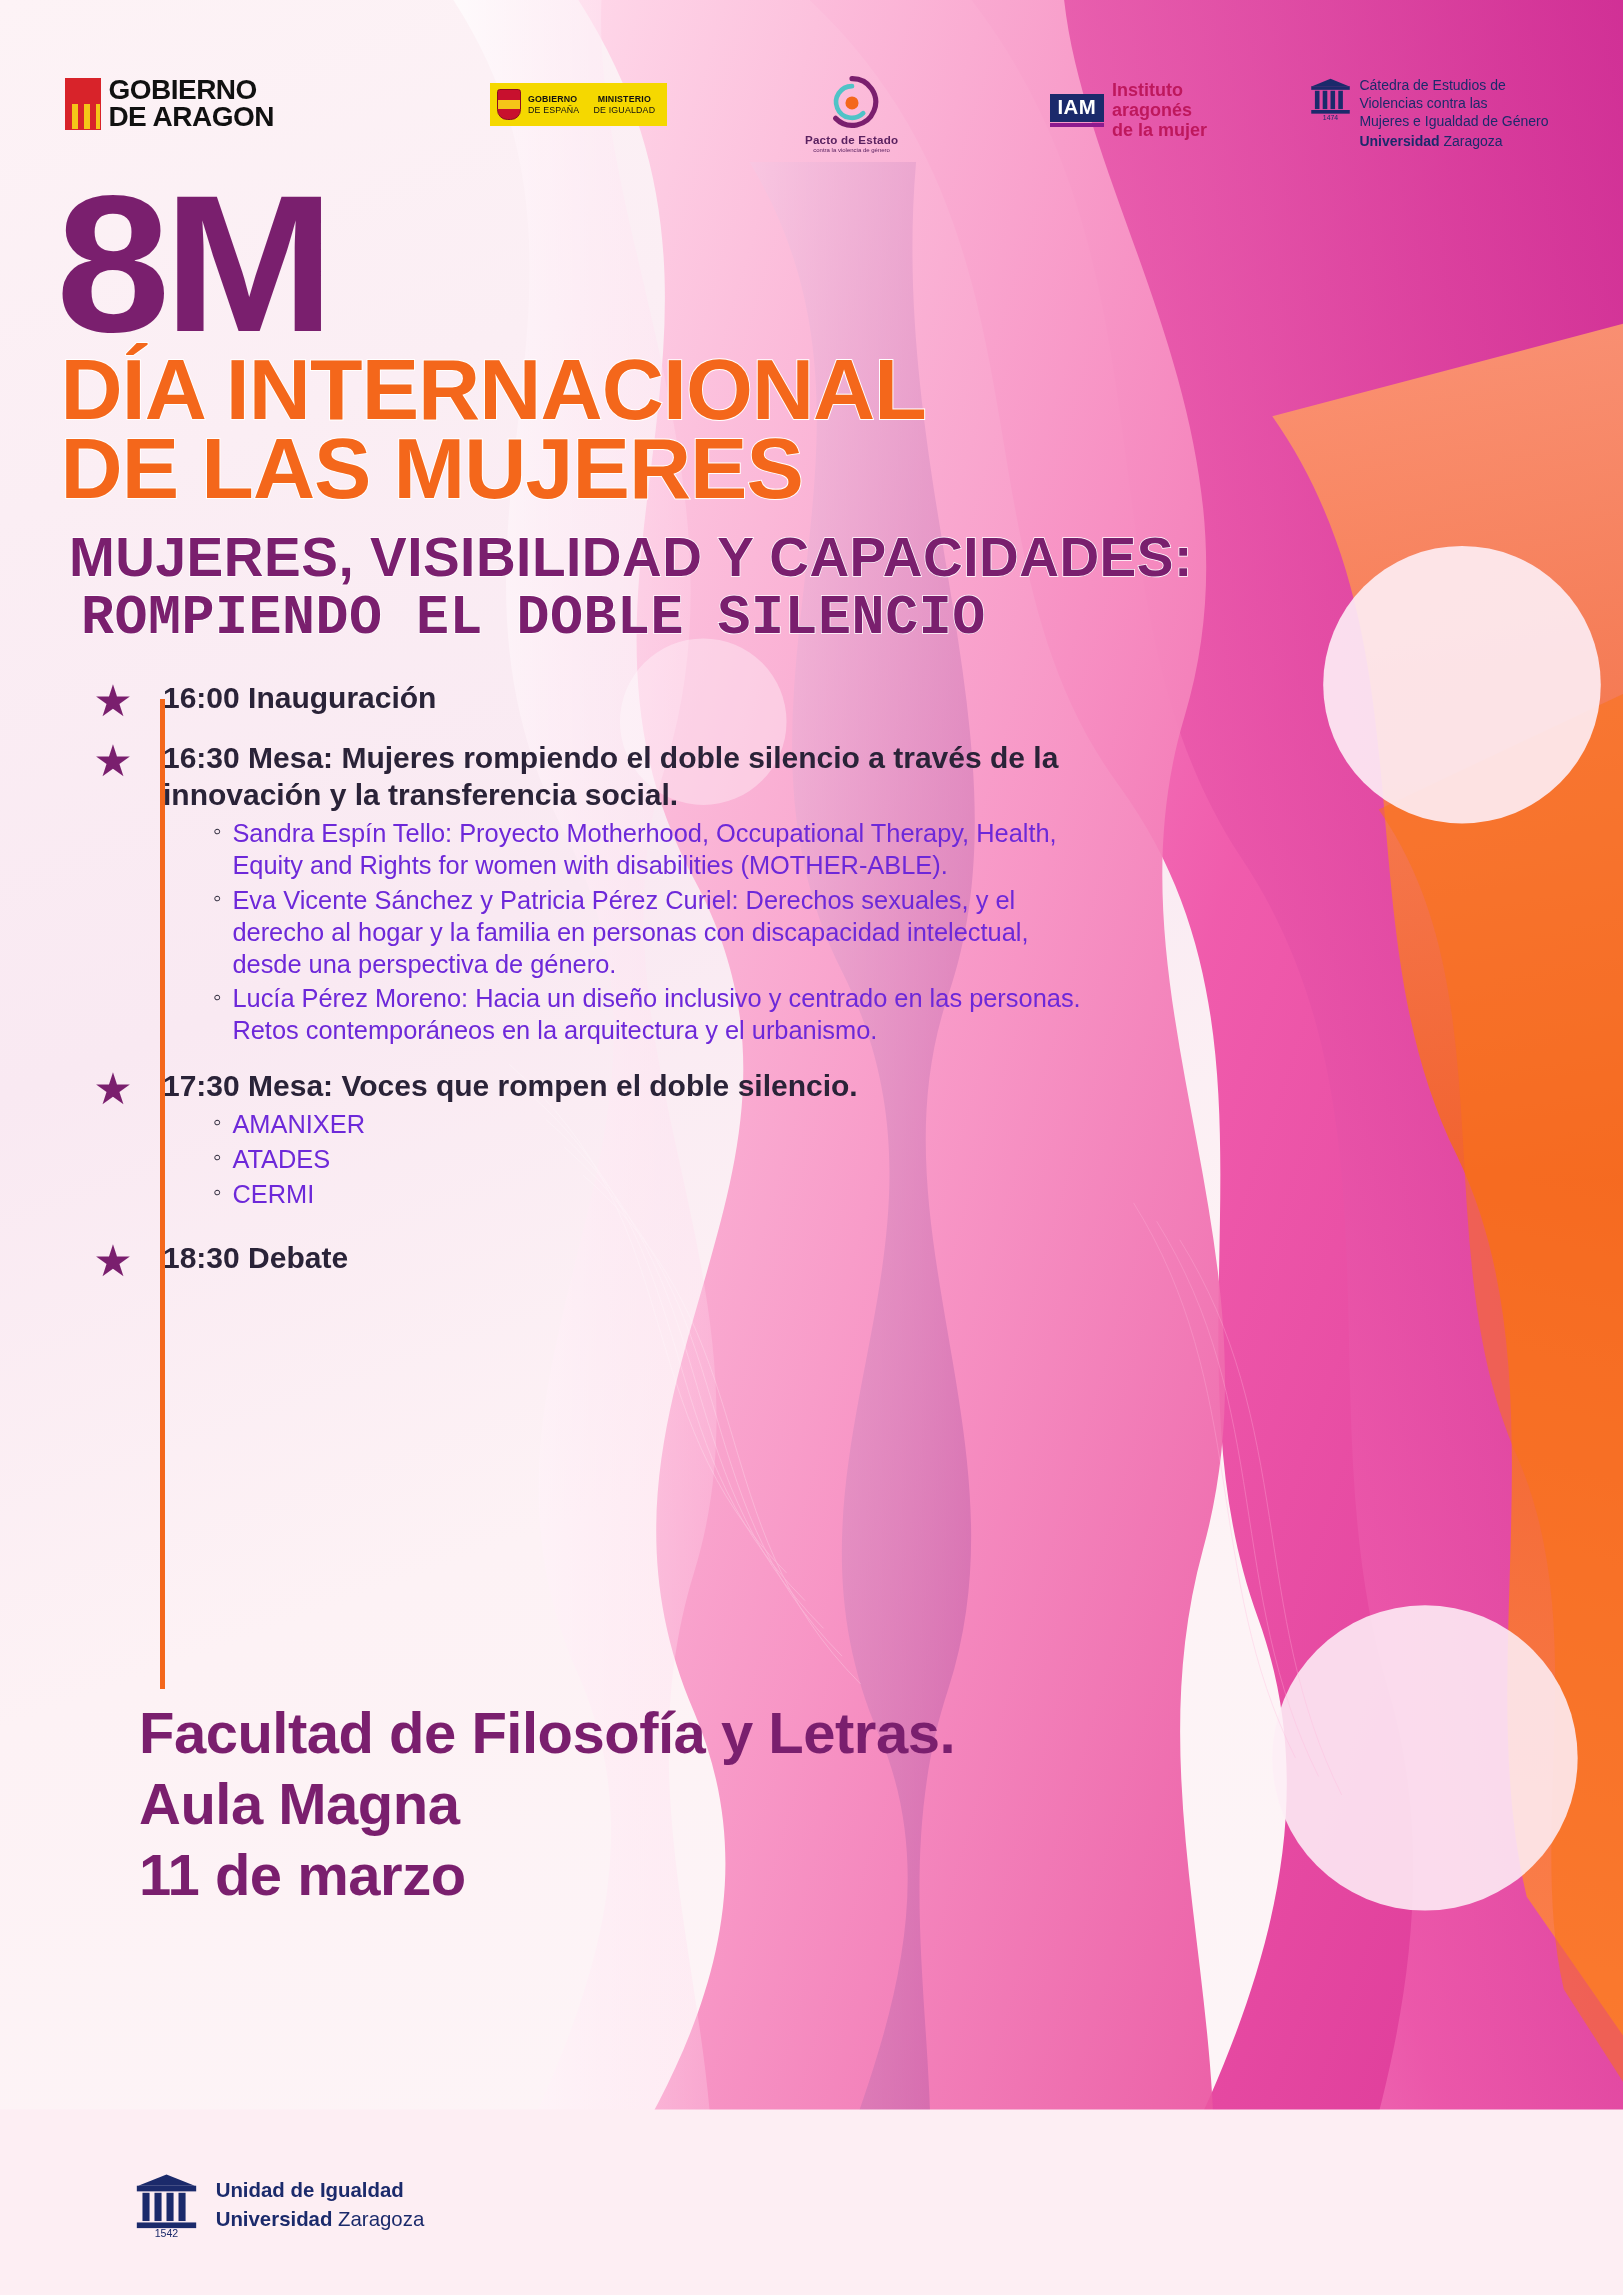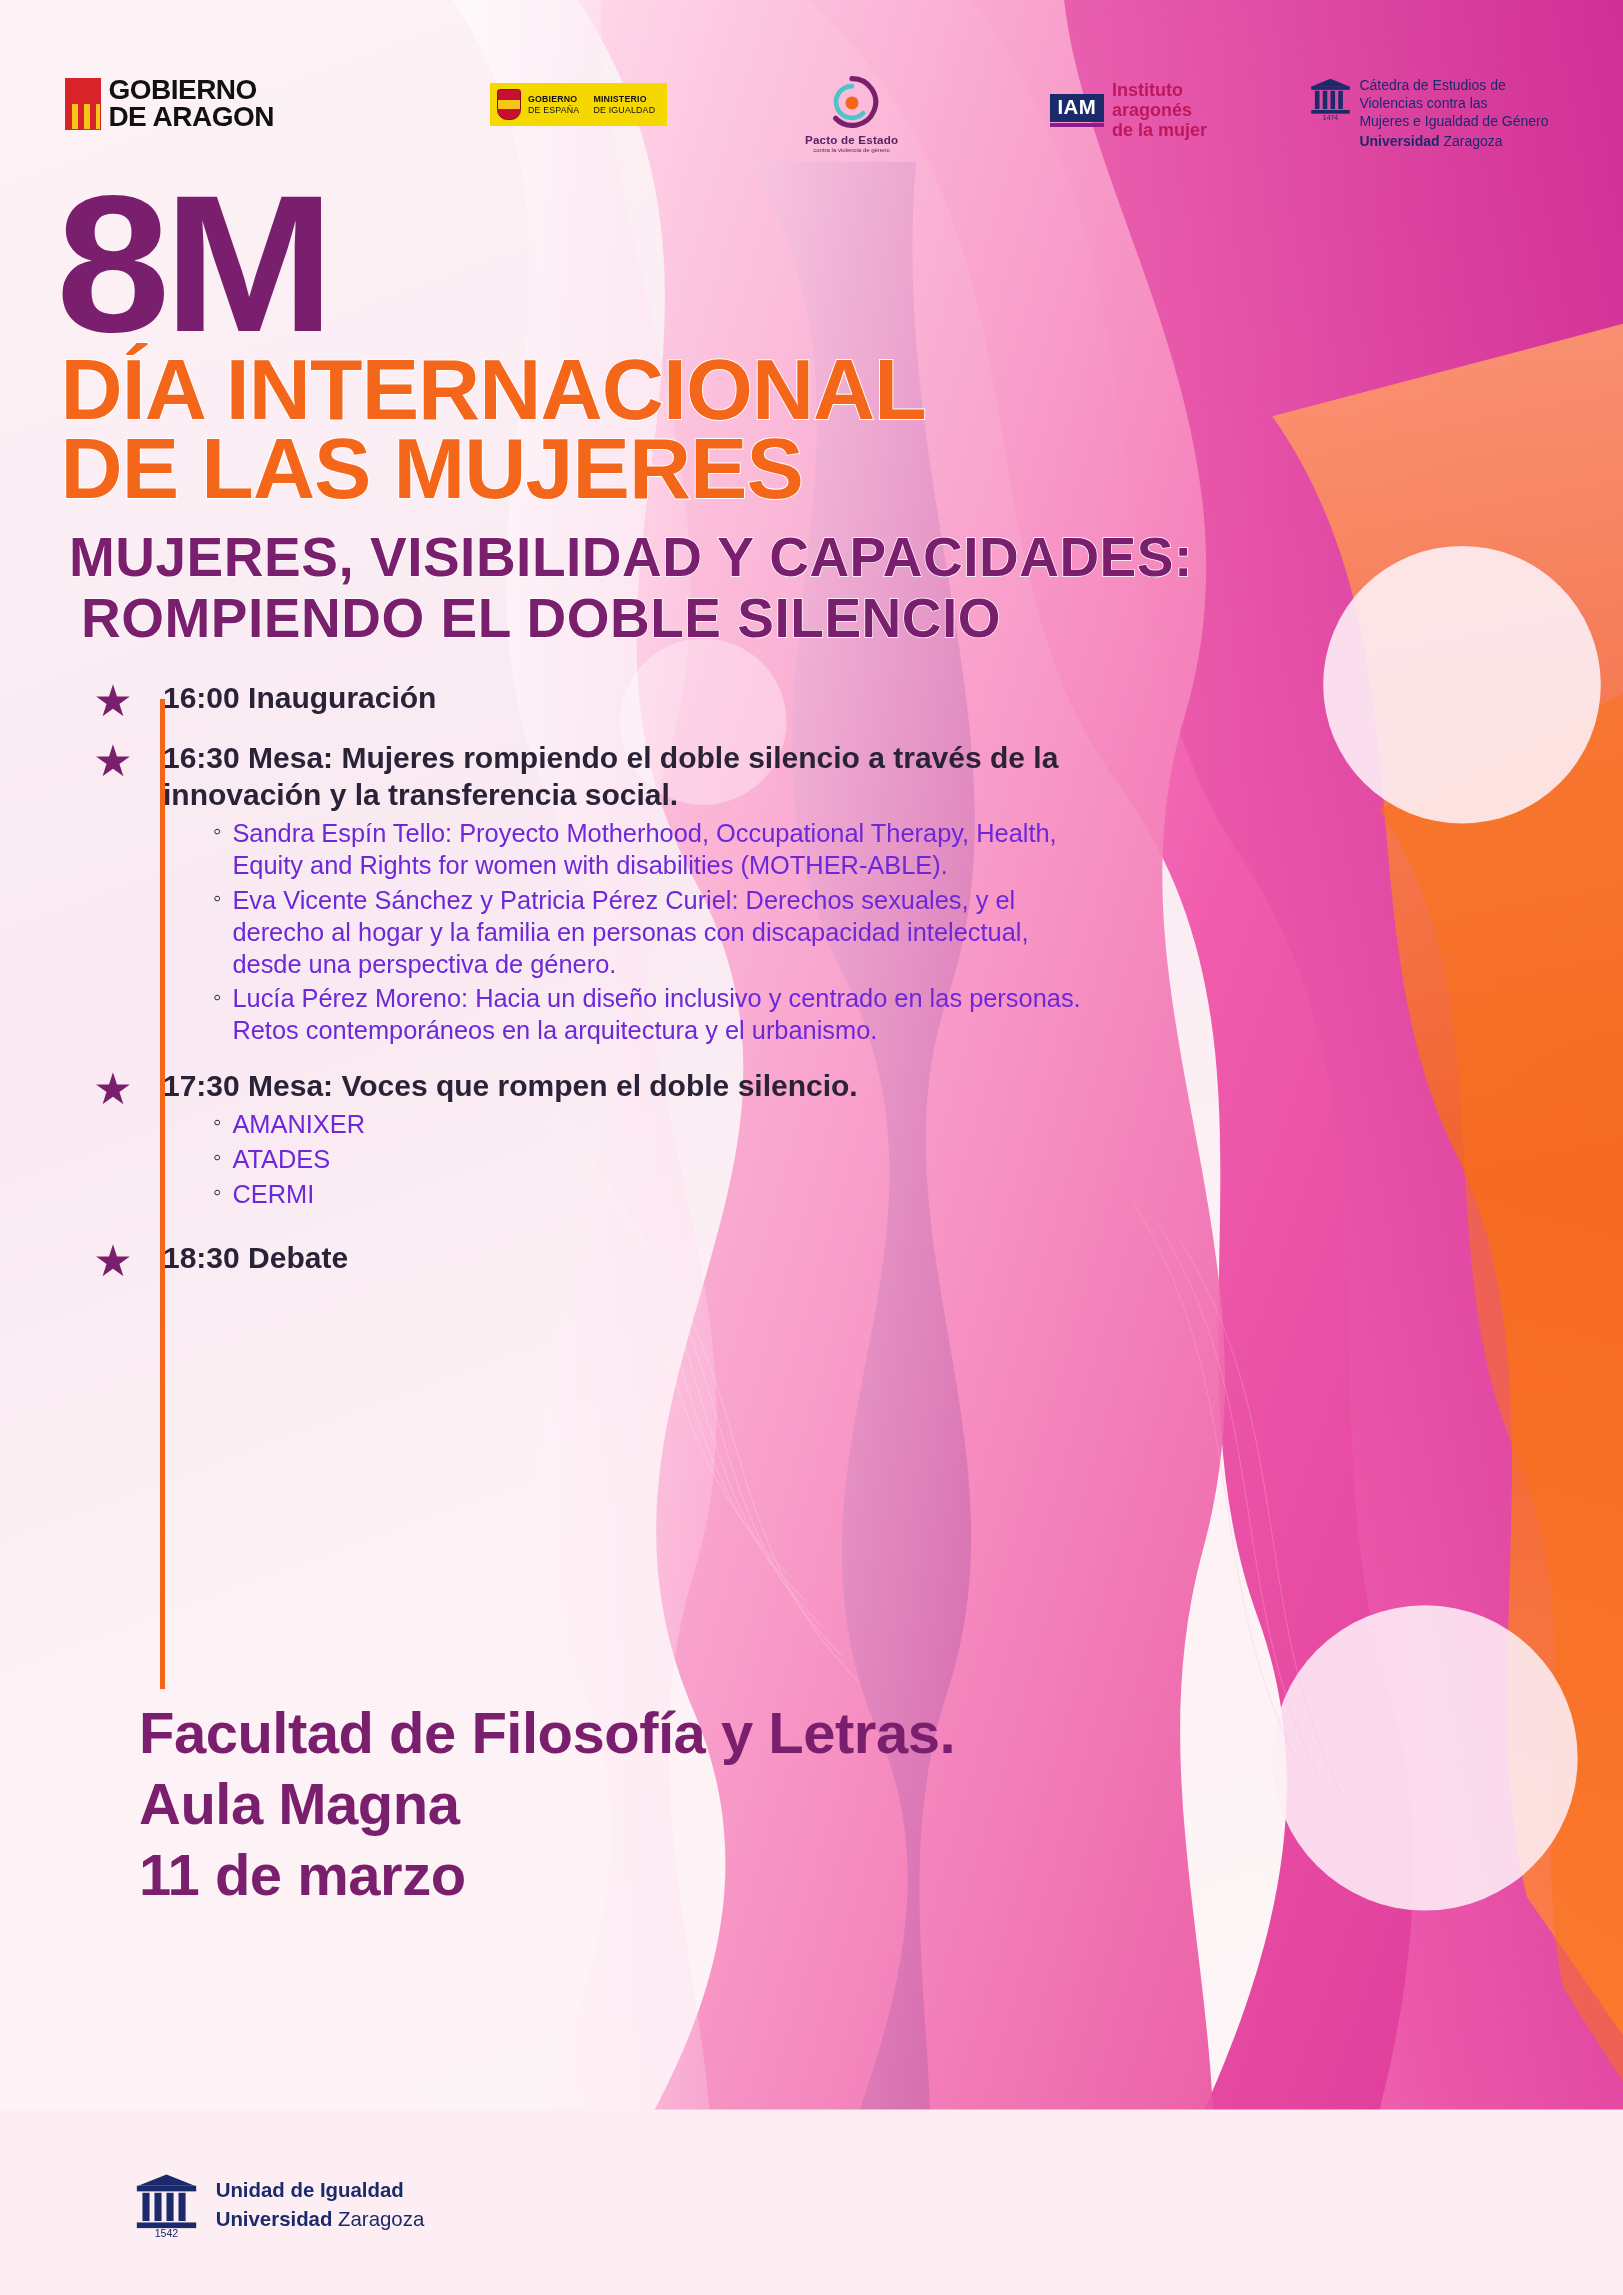--- a/index.html
+++ b/index.html
@@ -189,21 +189,21 @@
     padding-left: 69px;
     font-weight: bold;
     font-size: 55px;
     line-height: 1.12;
     color: #7a1f6e;
     letter-spacing: 0.5px;
     text-transform: uppercase;
     -webkit-text-stroke: 1.4px #ffffff;
     paint-order: stroke fill;
   }
-  .subtitle .s2 { padding-left: 12px; }
+  .subtitle .s2 { padding-left: 12px; font-family: Liberation Mono, monospace; }
 
   
   .programme {
     position: absolute;
     top: 680px;
     left: 56px;
     width: 1036px;
     z-index: 6;
   }
   .prog-rail {
@@ -384,21 +384,21 @@
       </div>
     </div>
 
     <div class="logo logo-ministerio">
       <div class="min-box">
         <div class="min-shield"></div>
         <div class="min-txt">
           <div>GOBIERNO</div>
           <div class="l2">DE ESPAÑA</div>
         </div>
-        <div class="min-txt" style="margin-left:14px;">
+        <div class="min-txt" style="margin-left:14px;text-align:center;">
           <div>MINISTERIO</div>
           <div class="l2">DE IGUALDAD</div>
         </div>
       </div>
     </div>
 
     <div class="logo logo-pacto">
       <div>
         <div class="pacto-mark">
           <svg width="56" height="56" viewBox="0 0 120 120">

